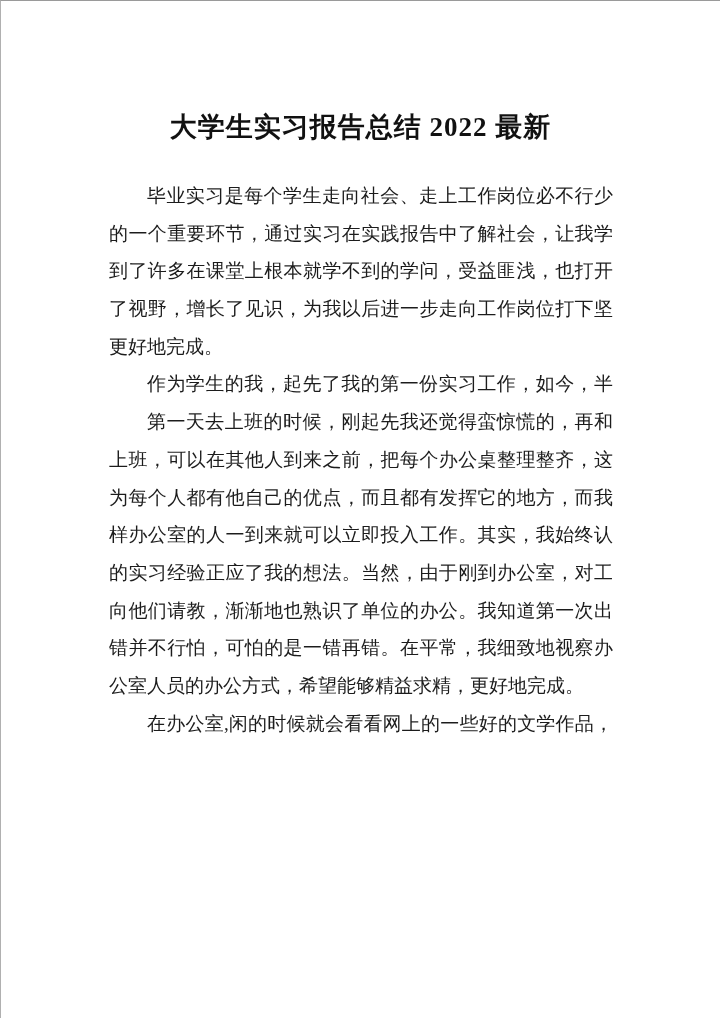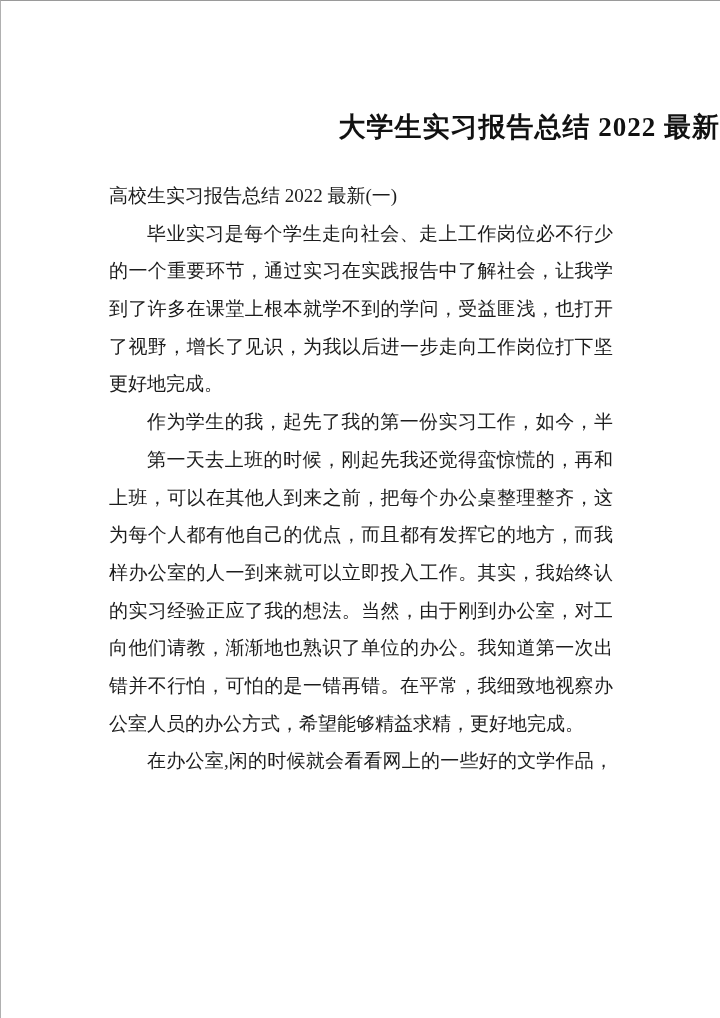--- a/index.html
+++ b/index.html
@@ -18,21 +18,21 @@
     overflow: hidden;
     font-family: "Liberation Serif", "DejaVu Serif", serif;
     color: #1c1c1c;
   }
   .title {
     position: absolute;
     top: 104px;
     left: 0;
     width: 100%;
     margin: 0;
-    text-align: right;
+    text-align: center;
     font-size: 27px;
     font-weight: bold;
     letter-spacing: 1px;
     line-height: 44px;
     color: #111111;
   }
   .content {
     position: absolute;
     top: 176px;
     left: 108px;
@@ -54,21 +54,20 @@
   .ind {
     text-indent: 2em;
   }
 </style>
 </head>
 <body>
 
 <div class="page">
   <h1 class="title">大学生实习报告总结 2022 最新</h1>
   <div class="content">
-    <div class="ln">高校生实习报告总结 2022 最新(一)</div>
     <div class="ln just ind">毕业实习是每个学生走向社会、走上工作岗位必不行少</div>
     <div class="ln just">的一个重要环节，通过实习在实践报告中了解社会，让我学</div>
     <div class="ln just">到了许多在课堂上根本就学不到的学问，受益匪浅，也打开</div>
     <div class="ln just">了视野，增长了见识，为我以后进一步走向工作岗位打下坚</div>
     <div class="ln">更好地完成。</div>
     <div class="ln just ind">作为学生的我，起先了我的第一份实习工作，如今，半</div>
     <div class="ln just ind">第一天去上班的时候，刚起先我还觉得蛮惊慌的，再和</div>
     <div class="ln just">上班，可以在其他人到来之前，把每个办公桌整理整齐，这</div>
     <div class="ln just">为每个人都有他自己的优点，而且都有发挥它的地方，而我</div>
     <div class="ln just">样办公室的人一到来就可以立即投入工作。其实，我始终认</div>

